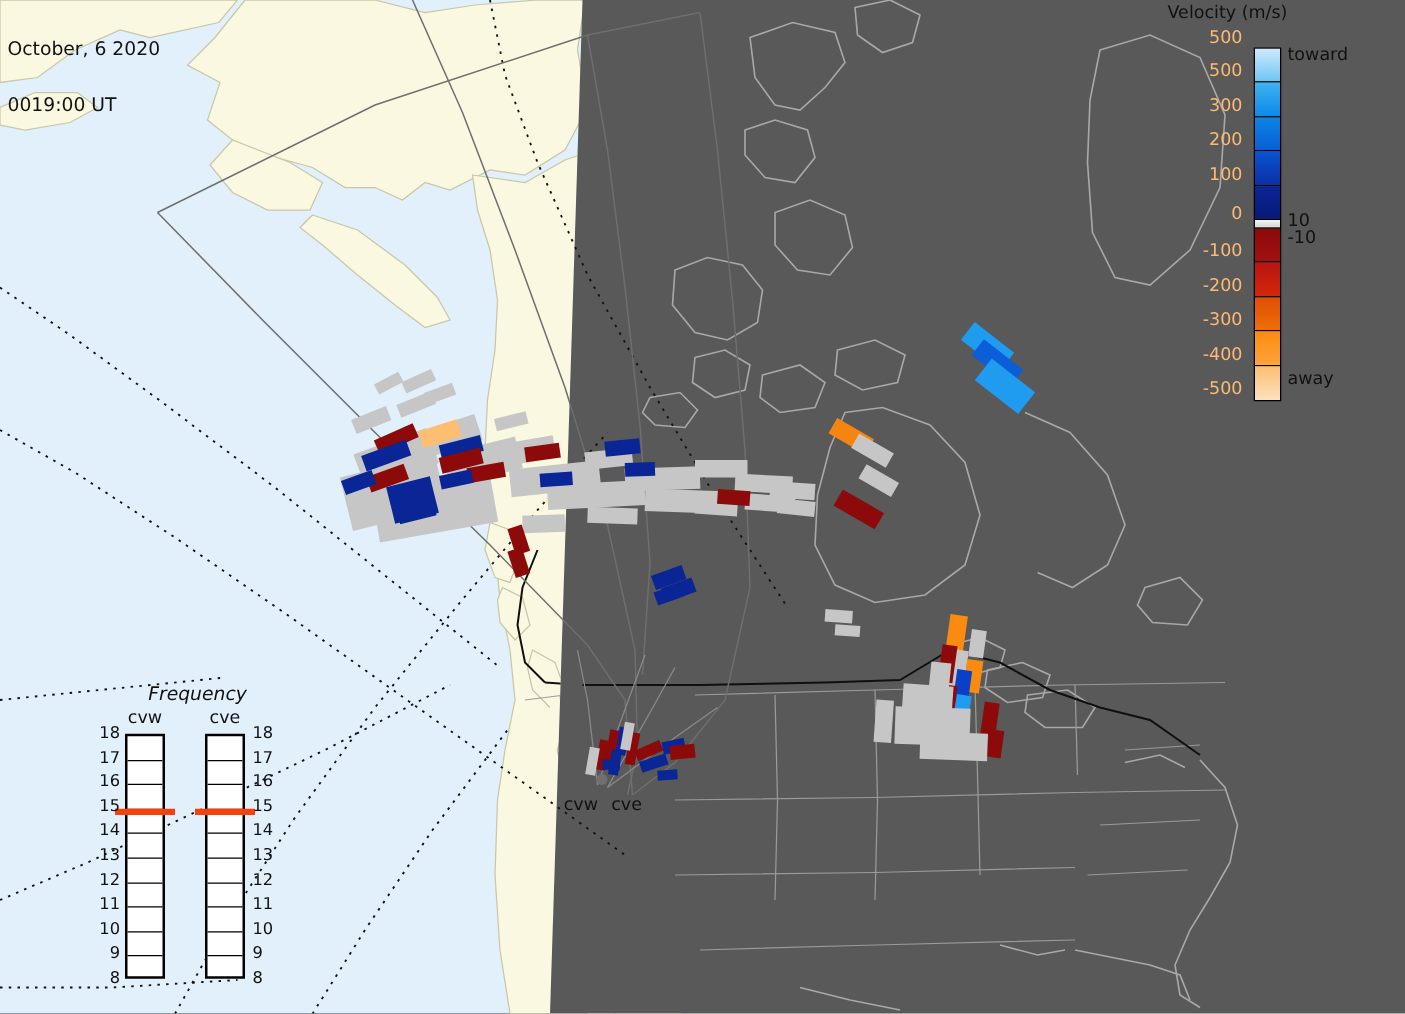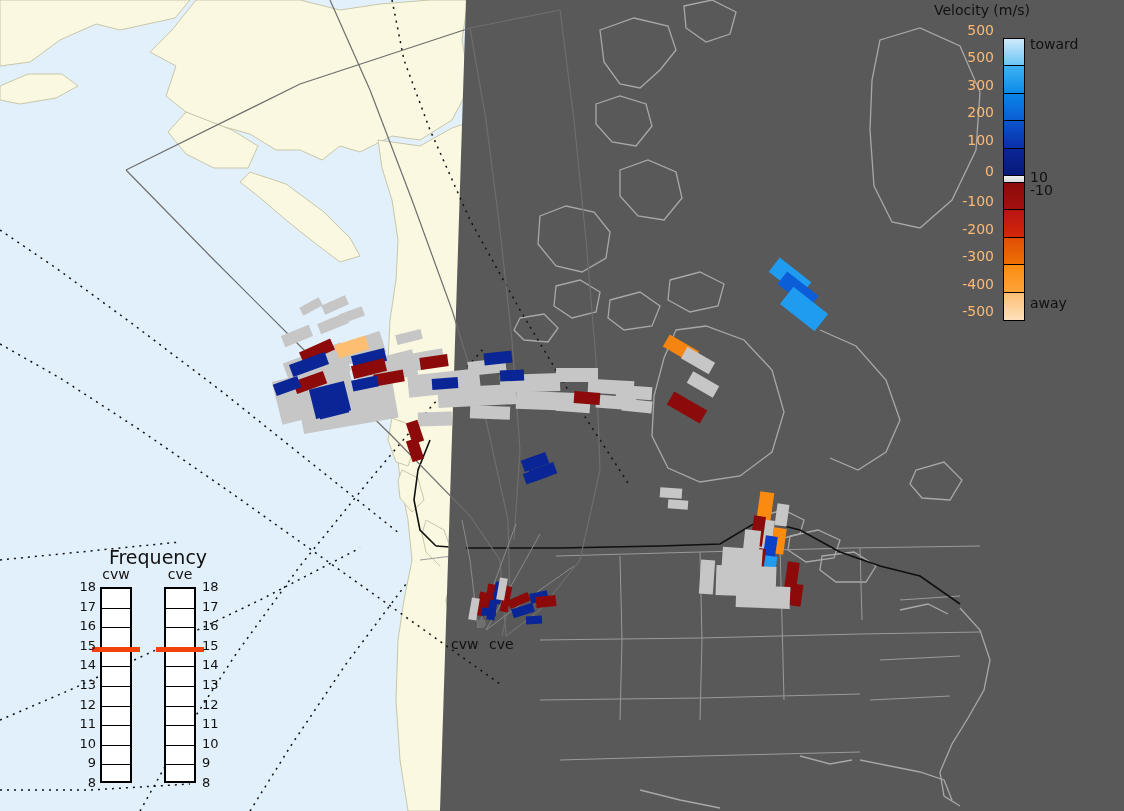--- a/index.html
+++ b/index.html
@@ -20,21 +20,21 @@
   #vel-bar{position:absolute;left:75px;top:38px;width:22px;height:283px;border:1px solid #000;box-sizing:border-box;}
   .vband{width:100%;box-sizing:border-box;border-bottom:1px solid #000;}
   .vband:last-child{border-bottom:none;}
   #vel-ticks{position:absolute;left:0px;top:30px;width:70px;}
   .vtick{position:absolute;right:4px;font-size:14px;color:#fdba74;text-align:right;white-space:nowrap;}
   #vel-side{position:absolute;left:100px;top:30px;width:48px;}
   .vside{position:absolute;left:2px;font-size:14px;color:#111;white-space:nowrap;}
 
   
   #freq-legend{position:absolute;left:86px;top:546px;width:144px;height:240px;}
-  #freq-title{position:absolute;left:0;top:0;width:144px;text-align:center;font-size:19px;color:#111;}
+  #freq-title{position:absolute;left:0;top:0;width:144px;text-align:center;font-size:15px;color:#111;font-style:italic;}
   .freq-col-label{position:absolute;top:20px;font-size:14px;color:#111;text-align:center;width:44px;}
   .freq-box{position:absolute;top:41px;width:32px;height:196px;border:2px solid #000;box-sizing:border-box;background:#fff;}
   .freq-cell{width:100%;box-sizing:border-box;border-bottom:1px solid #000;}
   .freq-cell:last-child{border-bottom:none;}
   .freq-marker{position:absolute;height:5px;background:#f4420c;}
   .freq-scale{position:absolute;width:22px;text-align:right;font-size:13px;color:#111;}
   .freq-scale-r{position:absolute;width:22px;text-align:left;font-size:13px;color:#111;}
 
   
   .site-label{position:absolute;font-size:14px;color:#111;white-space:nowrap;}
@@ -287,20 +287,24 @@
         <rect x="508" y="596" width="22" height="9" fill="#8c0a0a" transform="rotate(-24,519,600.5)"></rect>
         <rect x="512" y="606" width="22" height="9" fill="#0a2596" transform="rotate(-18,523,610.5)"></rect>
         <rect x="530" y="592" width="18" height="10" fill="#0a2596" transform="rotate(-12,539,597)"></rect>
         <rect x="536" y="596" width="20" height="11" fill="#8c0a0a" transform="rotate(-6,546,601.5)"></rect>
         <rect x="526" y="616" width="16" height="8" fill="#0a2596" transform="rotate(-4,534,620)"></rect>
         <rect x="498" y="578" width="8" height="22" fill="#c6c6c6" transform="rotate(10,502,589)"></rect>
         <rect x="482" y="608" width="14" height="8" fill="#0a2596" transform="rotate(4,489,612)"></rect>
       </g>
   </svg>
 
+  <div id="timestamp">
+    <div>October, 6 2020</div>
+    <div>0019:00 UT</div>
+  </div>
 
   <div id="vel-legend">
     <div id="vel-title">Velocity (m/s)</div>
     <div id="vel-bar">
         <div class="vband" style="height: 27.4px; background: linear-gradient(rgb(207, 233, 251), rgb(108, 198, 245));"></div>
         <div class="vband" style="height: 27.4px; background: linear-gradient(rgb(63, 179, 242), rgb(11, 138, 232));"></div>
         <div class="vband" style="height: 27.4px; background: linear-gradient(rgb(10, 132, 230), rgb(10, 94, 212));"></div>
         <div class="vband" style="height: 27.4px; background: linear-gradient(rgb(10, 85, 207), rgb(10, 47, 168));"></div>
         <div class="vband" style="height: 27.4px; background: linear-gradient(rgb(10, 37, 150), rgb(8, 26, 120));"></div>
         <div class="vband" style="height: 7px; background: linear-gradient(rgb(242, 242, 242), rgb(216, 216, 216)); border-bottom: 1px solid rgb(0, 0, 0);"></div>

